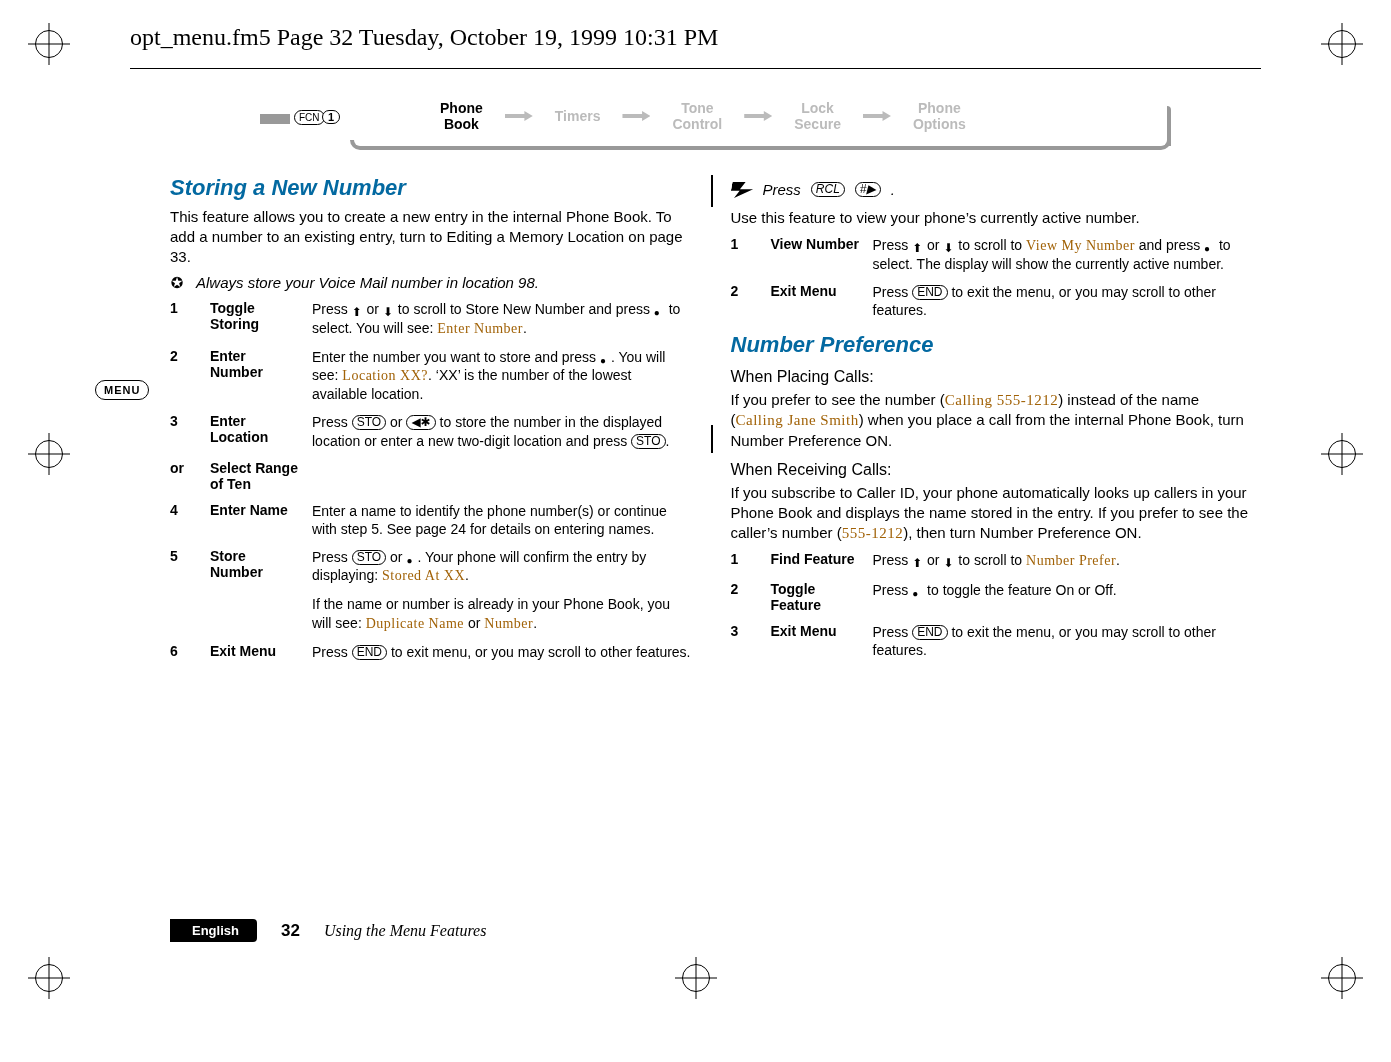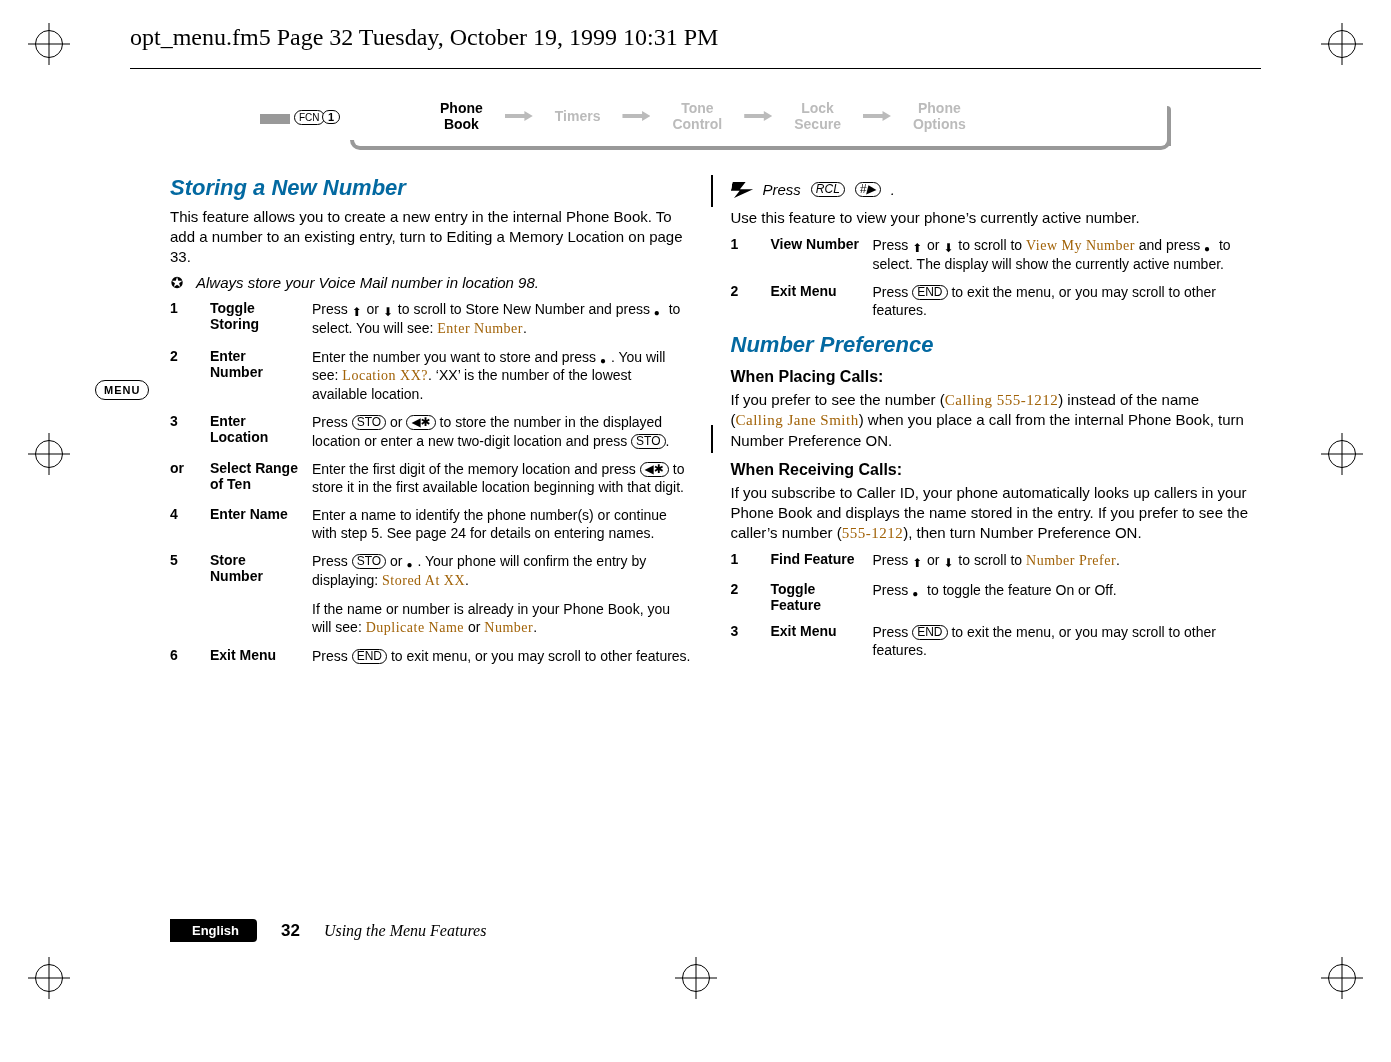--- a/index.html
+++ b/index.html
@@ -187,21 +187,21 @@
   .scroll-up, .scroll-dn, .scroll-sel {
     display: inline-block;
     width: 11px; height: 14px;
     vertical-align: -2px;
   }
   .scroll-up::before { content:"⬆"; font-size:12px; }
   .scroll-dn::before { content:"⬇"; font-size:12px; }
   .scroll-sel::before{ content:"●"; font-size:10px; }
 
   h3.sub {
-    font-weight: bold;
+    font-weight: normal;
     font-size: 16px;
     margin-top: 10px;
     margin-bottom: 4px;
   }
 
   .press-bar {
     display: flex;
     align-items: center;
     gap: 10px;
     margin: 6px 0 10px;
@@ -314,21 +314,20 @@
           <div class="desc">Enter the number you want to store and press <span class="scroll-sel"></span>. You will see: <span class="lcd">Location XX?</span>. ‘XX’ is the number of the lowest available location.</div>
         </div>
         <div class="step">
           <div class="num">3</div>
           <div class="title">Enter Location</div>
           <div class="desc">Press <span class="keycap">STO</span> or <span class="keycap">◀✱</span> to store the number in the displayed location or enter a new two-digit location and press <span class="keycap">STO</span>.</div>
         </div>
         <div class="step">
           <div class="num">or</div>
           <div class="title">Select Range of Ten</div>
-          <div class="desc">Enter the first digit of the memory location and press <span class="keycap">◀✱</span> to store it in the first available location beginning with that digit.</div>
         </div>
         <div class="step">
           <div class="num">4</div>
           <div class="title">Enter Name</div>
           <div class="desc">Enter a name to identify the phone number(s) or continue with step 5. See page 24 for details on entering names.</div>
         </div>
         <div class="step">
           <div class="num">5</div>
           <div class="title">Store Number</div>
           <div class="desc">Press <span class="keycap">STO</span> or <span class="scroll-sel"></span>. Your phone will confirm the entry by displaying: <span class="lcd">Stored At XX</span>.</div>

